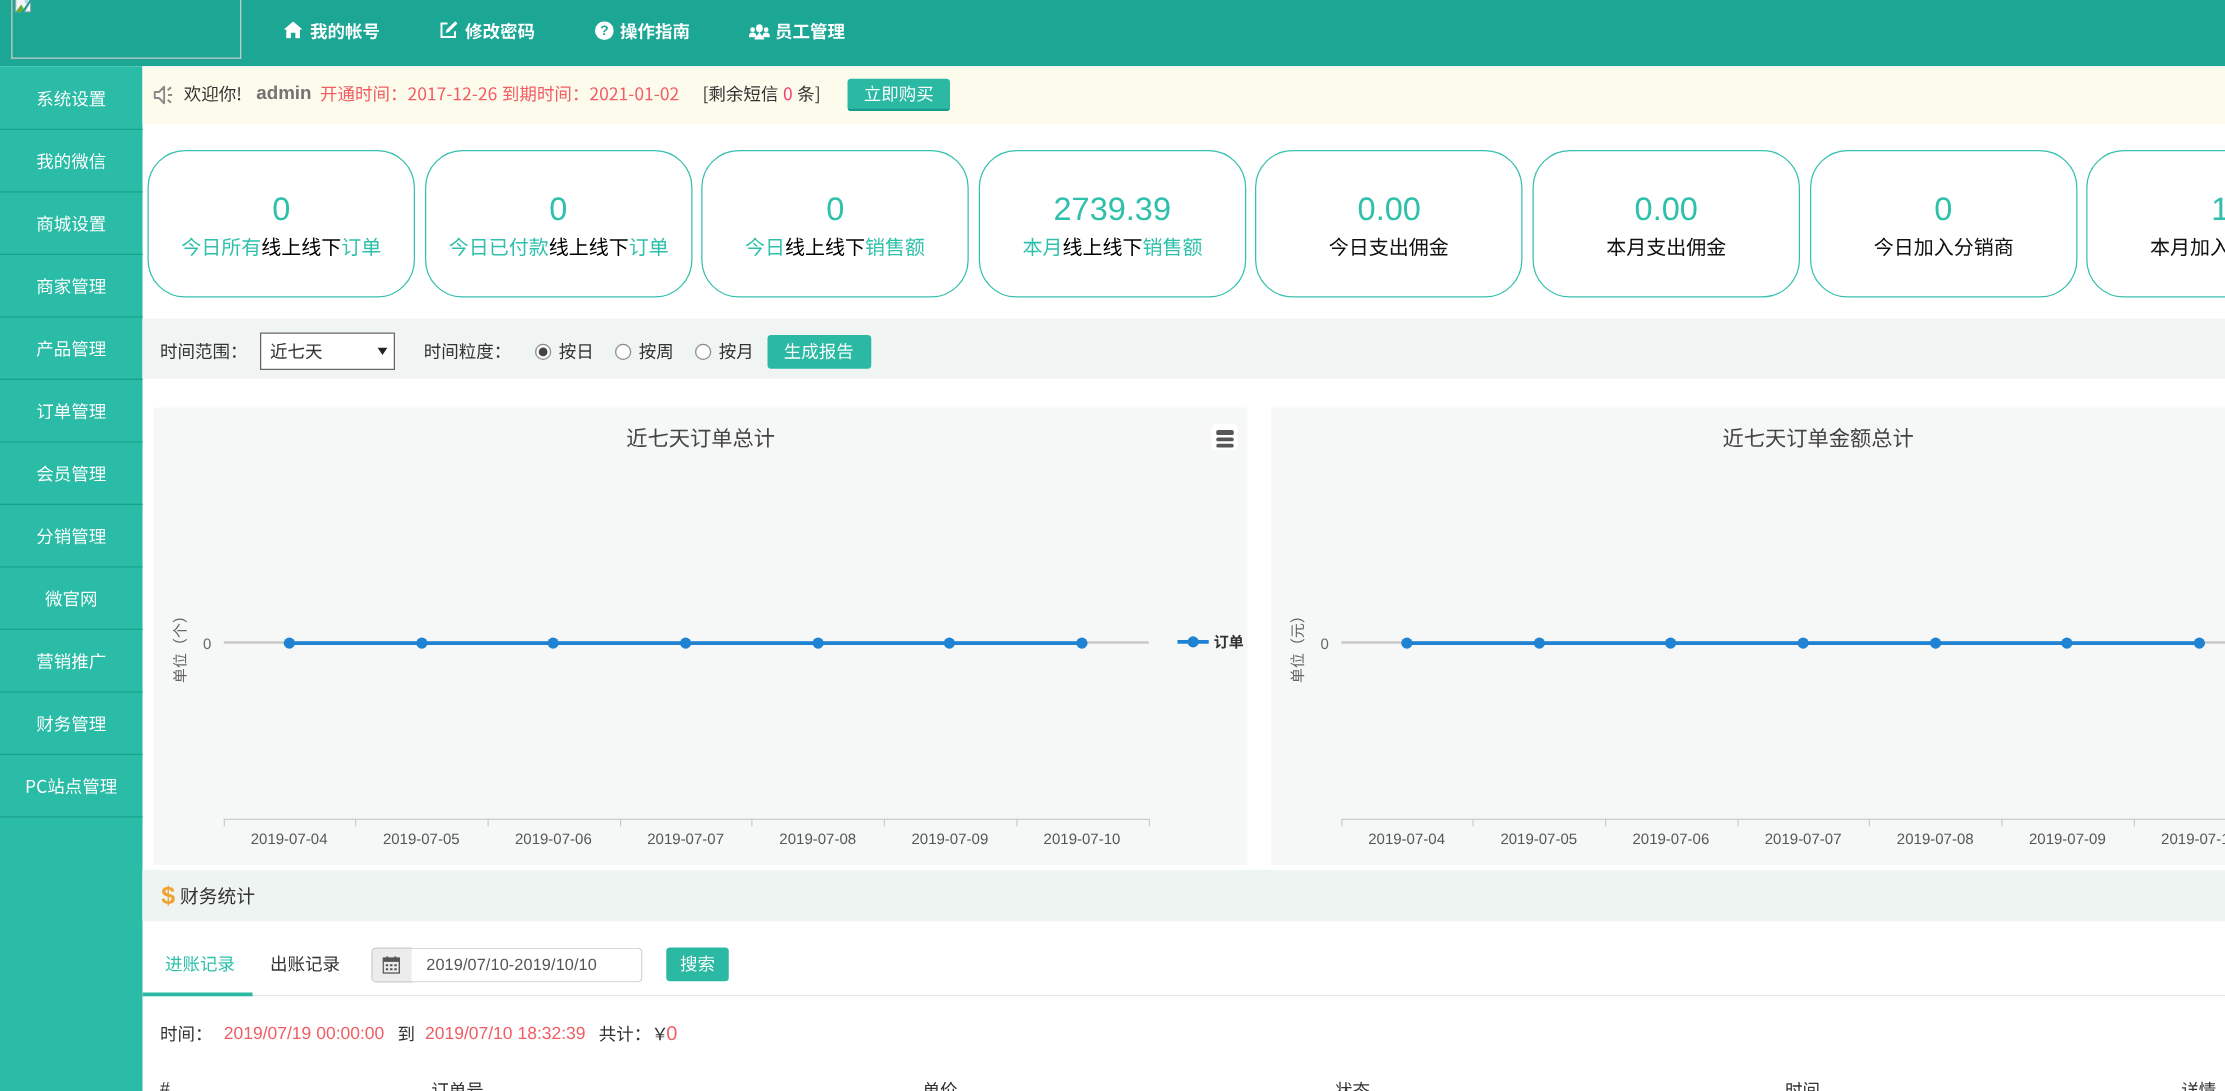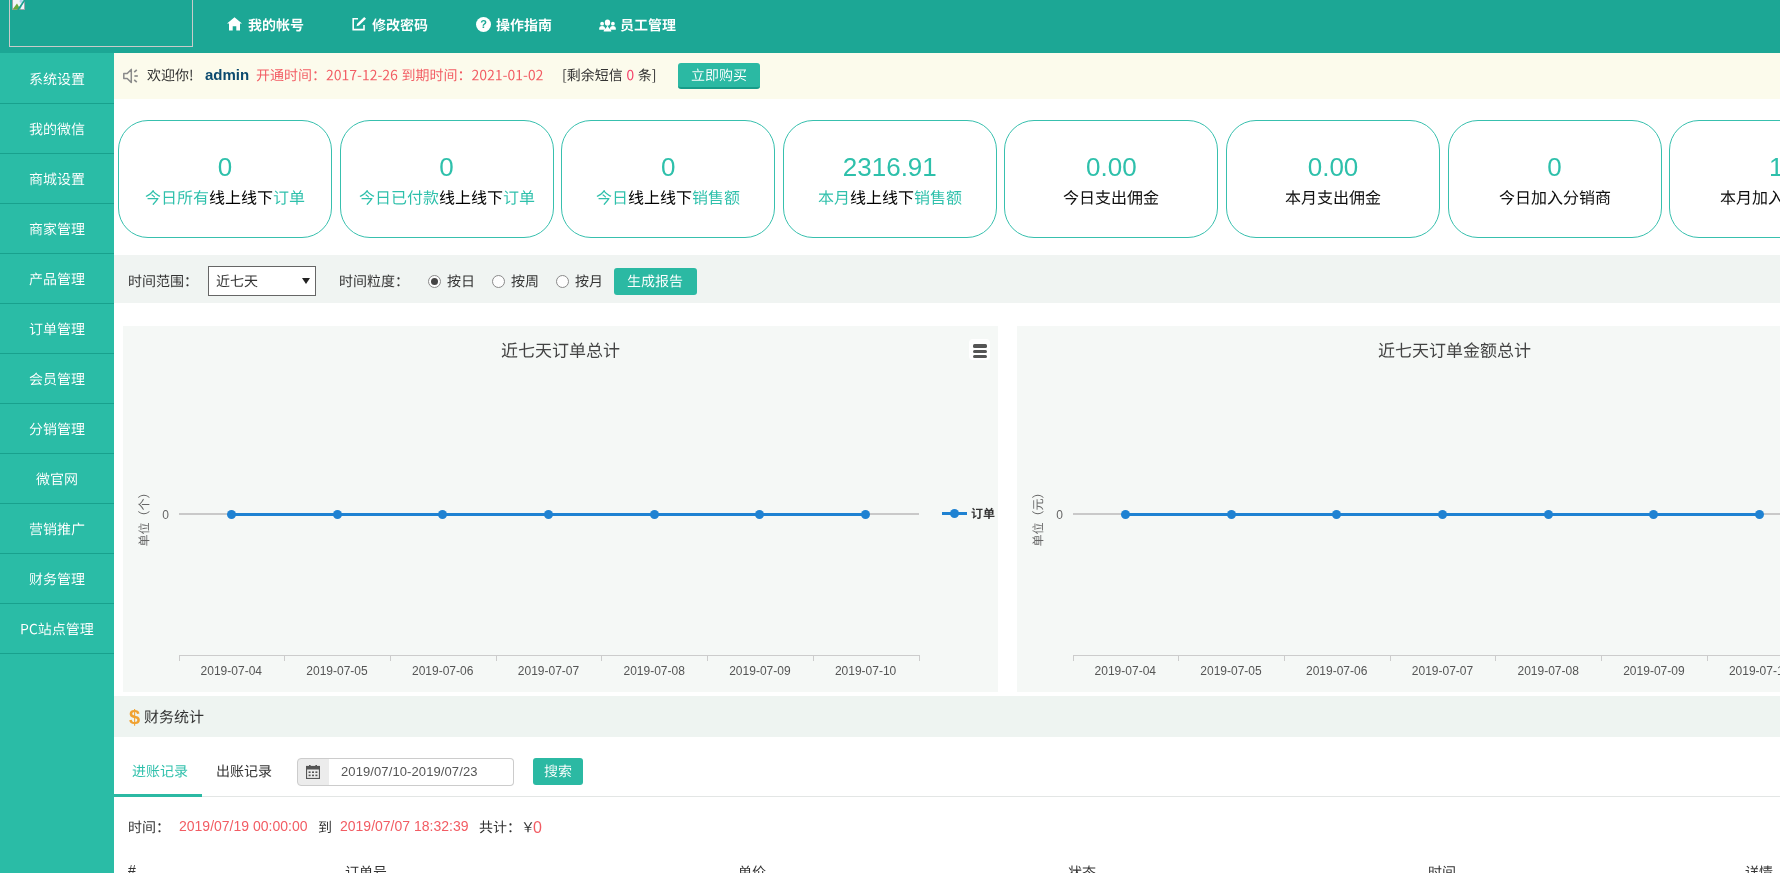--- a/index.html
+++ b/index.html
@@ -185,21 +185,21 @@
 <path d="M12.2 11.8 L14.8 14.2" stroke="#8a8a8a" stroke-width="1.6" fill="none"></path>
 </svg>
 <div style="position:absolute;left:147.0px;top:64.1px;width:48px;height:20px"><svg width="48" height="20">
         <g fill="#333">
           <path transform="translate(0.0,16.24) scale(0.014000,-0.014000)" d="M53 550C112 472 176 379 232 290C174 181 103 96 25 44C42 31 65 4 76 -13C151 42 219 119 275 218C306 164 332 115 350 73L410 123C388 171 355 231 315 295C368 411 408 550 429 713L383 728L370 725H50V657H350C333 551 304 453 268 367C216 444 159 523 106 591ZM547 839C527 693 492 553 427 464C444 455 476 433 488 421C524 474 552 543 575 620H862C849 567 834 512 819 475L879 456C903 511 929 600 947 677L897 691L885 689H593C603 734 612 781 619 829ZM632 560V490C632 342 613 127 357 -30C374 -42 399 -66 410 -82C568 17 641 139 675 256C722 101 797 -16 920 -80C931 -61 954 -31 971 -17C818 53 739 218 701 422L703 489V560Z"></path>
           <path transform="translate(14.0,16.24) scale(0.014000,-0.014000)" d="M68 735C130 696 207 639 244 600L293 652C255 690 177 744 114 780ZM251 490H48V420H178V100C135 81 87 38 39 -14L89 -79C139 -13 189 46 222 46C245 46 280 13 320 -12C389 -55 472 -67 594 -67C701 -67 871 -62 939 -57C941 -35 952 1 961 21C859 10 710 2 596 2C485 2 402 9 335 51C295 75 272 96 251 105ZM621 766V48H690V701H851V250C851 238 847 234 836 234C823 233 784 232 740 234C749 216 760 187 763 169C824 169 864 170 888 181C914 193 921 212 921 249V766ZM343 157C362 171 392 183 602 253C599 269 596 299 597 320L426 268V703C492 727 561 755 615 787L560 842C512 808 429 769 356 743V295C356 251 325 224 307 214C319 200 337 173 343 157Z"></path>
           <path transform="translate(28.0,16.24) scale(0.014000,-0.014000)" d="M449 412C421 292 373 173 311 96C329 86 361 66 375 55C436 138 490 265 522 397ZM758 397C813 291 863 150 879 58L951 83C934 175 883 313 826 419ZM466 836C432 689 375 545 300 452C318 441 348 416 361 404C397 451 430 511 459 577H612V11C612 -2 607 -5 595 -5C581 -6 538 -7 490 -5C501 -26 513 -59 517 -81C579 -81 623 -78 650 -66C677 -53 686 -31 686 11V577H875C867 526 858 473 851 436L915 424C928 478 946 565 959 638L908 650L895 647H487C508 702 526 760 540 819ZM264 836C208 684 115 534 16 437C30 420 51 381 58 363C93 399 127 441 160 487V-78H232V600C271 669 307 742 335 815Z"></path>
           <path transform="translate(42.0,16.24) scale(0.014000,-0.014000)" d="M130 221H193L205 645L207 749H115L117 645ZM161 -13C198 -13 227 15 227 56C227 98 198 126 161 126C125 126 95 98 95 56C95 15 125 -13 161 -13Z"></path>
         </g>
       </svg></div>
-<div style="position:absolute;top:65.7px;font-family:'Liberation Sans', sans-serif;font-size:15px;color:#0c4a6e;font-weight:bold;white-space:nowrap;line-height:18px;letter-spacing:0;left:205.0px;">admin</div>
+<div style="position:absolute;top:65.7px;font-family:'Liberation Sans', sans-serif;font-size:15px;color:#737373;font-weight:bold;white-space:nowrap;line-height:18px;letter-spacing:0;left:205.0px;">admin</div>
 <div style="position:absolute;left:256.0px;top:64.1px;width:288px;height:20px"><svg width="288" height="20">
         <g fill="#f25c63">
           <path transform="translate(0.0,16.24) scale(0.014000,-0.014000)" d="M649 703V418H369V461V703ZM52 418V346H288C274 209 223 75 54 -28C74 -41 101 -66 114 -84C299 33 351 189 365 346H649V-81H726V346H949V418H726V703H918V775H89V703H293V461L292 418Z"></path>
           <path transform="translate(14.0,16.24) scale(0.014000,-0.014000)" d="M65 757C124 705 200 632 235 585L290 635C253 681 176 751 117 800ZM256 465H43V394H184V110C140 92 90 47 39 -8L86 -70C137 -2 186 56 220 56C243 56 277 22 318 -3C388 -45 471 -57 595 -57C703 -57 878 -52 948 -47C949 -27 961 7 969 26C866 16 714 8 596 8C485 8 400 15 333 56C298 79 276 97 256 108ZM364 803V744H787C746 713 695 682 645 658C596 680 544 701 499 717L451 674C513 651 586 619 647 589H363V71H434V237H603V75H671V237H845V146C845 134 841 130 828 129C816 129 774 129 726 130C735 113 744 88 747 69C814 69 857 69 883 80C909 91 917 109 917 146V589H786C766 601 741 614 712 628C787 667 863 719 917 771L870 807L855 803ZM845 531V443H671V531ZM434 387H603V296H434ZM434 443V531H603V443ZM845 387V296H671V387Z"></path>
           <path transform="translate(28.0,16.24) scale(0.014000,-0.014000)" d="M474 452C527 375 595 269 627 208L693 246C659 307 590 409 536 485ZM324 402V174H153V402ZM324 469H153V688H324ZM81 756V25H153V106H394V756ZM764 835V640H440V566H764V33C764 13 756 6 736 6C714 4 640 4 562 7C573 -15 585 -49 590 -70C690 -70 754 -69 790 -56C826 -44 840 -22 840 33V566H962V640H840V835Z"></path>
           <path transform="translate(42.0,16.24) scale(0.014000,-0.014000)" d="M91 615V-80H168V615ZM106 791C152 747 204 684 227 644L289 684C265 726 211 785 164 827ZM379 295H619V160H379ZM379 491H619V358H379ZM311 554V98H690V554ZM352 784V713H836V11C836 -2 832 -6 819 -7C806 -7 765 -8 723 -6C733 -25 743 -57 747 -75C808 -75 851 -75 878 -63C904 -50 913 -31 913 11V784Z"></path>
           <path transform="translate(56.0,16.24) scale(0.014000,-0.014000)" d="M250 486C290 486 326 515 326 560C326 606 290 636 250 636C210 636 174 606 174 560C174 515 210 486 250 486ZM250 -4C290 -4 326 26 326 71C326 117 290 146 250 146C210 146 174 117 174 71C174 26 210 -4 250 -4Z"></path>
           <path transform="translate(70.0,16.24) scale(0.014000,-0.014000)" d="M44 0H505V79H302C265 79 220 75 182 72C354 235 470 384 470 531C470 661 387 746 256 746C163 746 99 704 40 639L93 587C134 636 185 672 245 672C336 672 380 611 380 527C380 401 274 255 44 54Z"></path>
           <path transform="translate(77.8,16.24) scale(0.014000,-0.014000)" d="M278 -13C417 -13 506 113 506 369C506 623 417 746 278 746C138 746 50 623 50 369C50 113 138 -13 278 -13ZM278 61C195 61 138 154 138 369C138 583 195 674 278 674C361 674 418 583 418 369C418 154 361 61 278 61Z"></path>
           <path transform="translate(85.5,16.24) scale(0.014000,-0.014000)" d="M88 0H490V76H343V733H273C233 710 186 693 121 681V623H252V76H88Z"></path>
@@ -306,21 +306,21 @@
           <path transform="translate(64.0,18.56) scale(0.016000,-0.016000)" d="M54 54 70 -18C162 10 282 46 398 80L387 144C264 109 137 74 54 54ZM704 780C754 756 817 717 849 689L893 736C861 763 797 800 748 822ZM72 423C86 430 110 436 232 452C188 387 149 337 130 317C99 280 76 255 54 251C63 232 74 197 78 182C99 194 133 204 384 255C382 270 382 298 384 318L185 282C261 372 337 482 401 592L338 630C319 593 297 555 275 519L148 506C208 591 266 699 309 804L239 837C199 717 126 589 104 556C82 522 65 499 47 494C56 474 68 438 72 423ZM887 349C847 286 793 228 728 178C712 231 698 295 688 367L943 415L931 481L679 434C674 476 669 520 666 566L915 604L903 670L662 634C659 701 658 770 658 842H584C585 767 587 694 591 623L433 600L445 532L595 555C598 509 603 464 608 421L413 385L425 317L617 353C629 270 645 195 666 133C581 76 483 31 381 0C399 -17 418 -44 428 -62C522 -29 611 14 691 66C732 -24 786 -77 857 -77C926 -77 949 -44 963 68C946 75 922 91 907 108C902 19 892 -4 865 -4C821 -4 784 37 753 110C832 170 900 241 950 319Z"></path>
           <path transform="translate(80.0,18.56) scale(0.016000,-0.016000)" d="M55 766V691H441V-79H520V451C635 389 769 306 839 250L892 318C812 379 653 469 534 527L520 511V691H946V766Z"></path>
         </g>
         <g fill="#2ec0ab">
           <path transform="translate(96.0,18.56) scale(0.016000,-0.016000)" d="M438 777C477 719 518 641 533 592L596 624C579 674 537 749 497 805ZM887 812C862 753 817 671 783 622L840 595C875 643 919 717 953 783ZM178 837C148 745 97 657 37 597C50 582 69 545 75 530C107 563 137 604 164 649H410V720H203C218 752 232 785 243 818ZM62 344V275H206V77C206 34 175 6 158 -4C170 -19 188 -50 194 -67C209 -51 236 -34 404 60C399 75 392 104 390 124L275 64V275H415V344H275V479H393V547H106V479H206V344ZM520 312H855V203H520ZM520 377V484H855V377ZM656 841V554H452V-80H520V139H855V15C855 1 850 -3 836 -3C821 -4 770 -4 714 -3C725 -21 734 -52 737 -71C813 -71 860 -71 887 -58C915 -47 924 -25 924 14V555L855 554H726V841Z"></path>
           <path transform="translate(112.0,18.56) scale(0.016000,-0.016000)" d="M250 842C201 729 119 619 32 547C47 534 75 504 85 491C115 518 146 551 175 587V255H249V295H902V354H579V429H834V482H579V551H831V605H579V673H879V730H592C579 764 555 807 534 841L466 821C482 793 499 760 511 730H273C290 760 306 790 320 820ZM174 223V-82H248V-34H766V-82H843V223ZM248 28V160H766V28ZM506 551V482H249V551ZM506 605H249V673H506ZM506 429V354H249V429Z"></path>
           <path transform="translate(128.0,18.56) scale(0.016000,-0.016000)" d="M693 493C689 183 676 46 458 -31C471 -43 489 -67 496 -84C732 2 754 161 759 493ZM738 84C804 36 888 -33 930 -77L972 -24C930 17 843 84 778 130ZM531 610V138H595V549H850V140H916V610H728C741 641 755 678 768 714H953V780H515V714H700C690 680 675 641 663 610ZM214 821C227 798 242 770 254 744H61V593H127V682H429V593H497V744H333C319 773 299 809 282 837ZM126 233V-73H194V-40H369V-71H439V233ZM194 21V172H369V21ZM149 416 224 376C168 337 104 305 39 284C50 270 64 236 70 217C146 246 221 287 288 341C351 305 412 268 450 241L501 293C462 319 402 354 339 387C388 436 430 492 459 555L418 582L403 579H250C262 598 272 618 281 637L213 649C184 582 126 502 40 444C54 434 75 412 84 397C135 433 177 476 210 520H364C342 483 312 450 278 419L197 461Z"></path>
         </g>
       </svg></div>
 <div style="position:absolute;left:782.8px;top:120.0px;width:214.0px;height:118.0px;border:1px solid #38c0ae;border-radius:30px;background:#fff"></div>
-<div style="position:absolute;top:150.9px;font-family:'Liberation Sans', sans-serif;font-size:26px;color:#2ec0ab;font-weight:normal;white-space:nowrap;line-height:32px;letter-spacing:0;left:889.8px;transform:translateX(-50%);">2316.91</div>
+<div style="position:absolute;top:150.9px;font-family:'Liberation Sans', sans-serif;font-size:26px;color:#2ec0ab;font-weight:normal;white-space:nowrap;line-height:32px;letter-spacing:0;left:889.8px;transform:translateX(-50%);">2739.39</div>
 <div style="position:absolute;left:817.8px;top:184.5px;width:145px;height:23px"><svg width="145" height="23">
         <g fill="#2ec0ab">
           <path transform="translate(0.0,18.56) scale(0.016000,-0.016000)" d="M460 839V629H65V553H367C294 383 170 221 37 140C55 125 80 98 92 79C237 178 366 357 444 553H460V183H226V107H460V-80H539V107H772V183H539V553H553C629 357 758 177 906 81C920 102 946 131 965 146C826 226 700 384 628 553H937V629H539V839Z"></path>
           <path transform="translate(16.0,18.56) scale(0.016000,-0.016000)" d="M207 787V479C207 318 191 115 29 -27C46 -37 75 -65 86 -81C184 5 234 118 259 232H742V32C742 10 735 3 711 2C688 1 607 0 524 3C537 -18 551 -53 556 -76C663 -76 730 -75 769 -61C806 -48 821 -23 821 31V787ZM283 714H742V546H283ZM283 475H742V305H272C280 364 283 422 283 475Z"></path>
         </g>
         <g fill="#000">
           <path transform="translate(32.0,18.56) scale(0.016000,-0.016000)" d="M54 54 70 -18C162 10 282 46 398 80L387 144C264 109 137 74 54 54ZM704 780C754 756 817 717 849 689L893 736C861 763 797 800 748 822ZM72 423C86 430 110 436 232 452C188 387 149 337 130 317C99 280 76 255 54 251C63 232 74 197 78 182C99 194 133 204 384 255C382 270 382 298 384 318L185 282C261 372 337 482 401 592L338 630C319 593 297 555 275 519L148 506C208 591 266 699 309 804L239 837C199 717 126 589 104 556C82 522 65 499 47 494C56 474 68 438 72 423ZM887 349C847 286 793 228 728 178C712 231 698 295 688 367L943 415L931 481L679 434C674 476 669 520 666 566L915 604L903 670L662 634C659 701 658 770 658 842H584C585 767 587 694 591 623L433 600L445 532L595 555C598 509 603 464 608 421L413 385L425 317L617 353C629 270 645 195 666 133C581 76 483 31 381 0C399 -17 418 -44 428 -62C522 -29 611 14 691 66C732 -24 786 -77 857 -77C926 -77 949 -44 963 68C946 75 922 91 907 108C902 19 892 -4 865 -4C821 -4 784 37 753 110C832 170 900 241 950 319Z"></path>
           <path transform="translate(48.0,18.56) scale(0.016000,-0.016000)" d="M427 825V43H51V-32H950V43H506V441H881V516H506V825Z"></path>
           <path transform="translate(64.0,18.56) scale(0.016000,-0.016000)" d="M54 54 70 -18C162 10 282 46 398 80L387 144C264 109 137 74 54 54ZM704 780C754 756 817 717 849 689L893 736C861 763 797 800 748 822ZM72 423C86 430 110 436 232 452C188 387 149 337 130 317C99 280 76 255 54 251C63 232 74 197 78 182C99 194 133 204 384 255C382 270 382 298 384 318L185 282C261 372 337 482 401 592L338 630C319 593 297 555 275 519L148 506C208 591 266 699 309 804L239 837C199 717 126 589 104 556C82 522 65 499 47 494C56 474 68 438 72 423ZM887 349C847 286 793 228 728 178C712 231 698 295 688 367L943 415L931 481L679 434C674 476 669 520 666 566L915 604L903 670L662 634C659 701 658 770 658 842H584C585 767 587 694 591 623L433 600L445 532L595 555C598 509 603 464 608 421L413 385L425 317L617 353C629 270 645 195 666 133C581 76 483 31 381 0C399 -17 418 -44 428 -62C522 -29 611 14 691 66C732 -24 786 -77 857 -77C926 -77 949 -44 963 68C946 75 922 91 907 108C902 19 892 -4 865 -4C821 -4 784 37 753 110C832 170 900 241 950 319Z"></path>
           <path transform="translate(80.0,18.56) scale(0.016000,-0.016000)" d="M55 766V691H441V-79H520V451C635 389 769 306 839 250L892 318C812 379 653 469 534 527L520 511V691H946V766Z"></path>
@@ -587,42 +587,42 @@
       <g fill="#555">
         <rect x="2.6" y="6.4" width="2" height="1.6"></rect>
         <rect x="6" y="6.4" width="2" height="1.6"></rect>
         <rect x="9.4" y="6.4" width="2" height="1.6"></rect>
         <rect x="2.6" y="9.6" width="2" height="1.6"></rect>
         <rect x="6" y="9.6" width="2" height="1.6"></rect>
         <rect x="9.4" y="9.6" width="2" height="1.6"></rect>
       </g>
     </svg>
 <div style="position:absolute;left:329px;top:758px;width:185px;height:28px;background:#fff;border:1px solid #ccc;border-left:none;border-radius:0 4px 4px 0"></div>
-<div style="position:absolute;top:763.9px;font-family:'Liberation Sans', sans-serif;font-size:13px;color:#555;font-weight:normal;white-space:nowrap;line-height:16px;letter-spacing:0.1px;left:341.0px;">2019/07/10-2019/07/23</div>
+<div style="position:absolute;top:763.9px;font-family:'Liberation Sans', sans-serif;font-size:13px;color:#555;font-weight:normal;white-space:nowrap;line-height:16px;letter-spacing:0.1px;left:341.0px;">2019/07/10-2019/10/10</div>
 <div style="position:absolute;left:533px;top:758px;width:50px;height:27px;background:#2bb9a3;border-radius:3px"></div>
 <div style="position:absolute;left:544.0px;top:760.1px;width:29px;height:20px"><svg width="29" height="20">
         <g fill="#fff">
           <path transform="translate(0.0,16.24) scale(0.014000,-0.014000)" d="M166 840V638H46V568H166V354L39 309L59 238L166 279V13C166 0 161 -3 150 -3C138 -4 103 -4 64 -3C74 -24 83 -56 85 -75C144 -76 181 -73 205 -61C229 -48 237 -27 237 13V306L349 350L336 418L237 380V568H339V638H237V840ZM379 290V226H424L416 223C458 156 515 99 584 53C499 16 402 -7 304 -20C317 -36 331 -64 338 -82C449 -64 557 -34 651 12C730 -29 820 -59 917 -78C927 -59 946 -31 962 -16C875 -2 793 21 721 52C803 106 870 178 911 271L866 293L853 290H683V387H915V758H723V696H847V602H727V545H847V449H683V841H614V449H457V544H566V602H457V694C509 710 563 730 607 754L553 804C516 779 450 751 392 732V387H614V290ZM809 226C771 169 717 123 652 87C586 125 531 171 491 226Z"></path>
           <path transform="translate(14.0,16.24) scale(0.014000,-0.014000)" d="M633 104C718 58 825 -12 877 -58L938 -14C881 32 773 98 690 141ZM290 136C233 82 143 26 61 -11C78 -23 106 -47 119 -61C198 -20 294 46 358 109ZM194 319C211 326 237 329 421 341C339 302 269 272 237 260C179 236 135 222 102 219C109 200 119 166 122 153C148 162 187 166 479 185V10C479 -2 475 -6 458 -6C443 -8 389 -8 327 -6C339 -26 351 -54 355 -75C428 -75 479 -75 510 -63C543 -52 552 -32 552 8V189L797 204C824 176 848 148 864 126L922 166C879 221 789 304 718 362L665 328C691 306 719 281 746 255L309 232C450 285 592 352 727 434L673 480C629 451 581 424 532 398L309 385C378 419 447 460 510 505L480 528H862V405H936V593H539V686H923V752H539V841H461V752H76V686H461V593H66V405H137V528H434C363 473 274 425 246 411C218 396 193 387 174 385C181 367 191 333 194 319Z"></path>
         </g>
       </svg></div>
 <div style="position:absolute;left:128.0px;top:816.1px;width:43px;height:20px"><svg width="43" height="20">
         <g fill="#333">
           <path transform="translate(0.0,16.24) scale(0.014000,-0.014000)" d="M474 452C527 375 595 269 627 208L693 246C659 307 590 409 536 485ZM324 402V174H153V402ZM324 469H153V688H324ZM81 756V25H153V106H394V756ZM764 835V640H440V566H764V33C764 13 756 6 736 6C714 4 640 4 562 7C573 -15 585 -49 590 -70C690 -70 754 -69 790 -56C826 -44 840 -22 840 33V566H962V640H840V835Z"></path>
           <path transform="translate(14.0,16.24) scale(0.014000,-0.014000)" d="M91 615V-80H168V615ZM106 791C152 747 204 684 227 644L289 684C265 726 211 785 164 827ZM379 295H619V160H379ZM379 491H619V358H379ZM311 554V98H690V554ZM352 784V713H836V11C836 -2 832 -6 819 -7C806 -7 765 -8 723 -6C733 -25 743 -57 747 -75C808 -75 851 -75 878 -63C904 -50 913 -31 913 11V784Z"></path>
           <path transform="translate(28.0,16.24) scale(0.014000,-0.014000)" d="M250 486C290 486 326 515 326 560C326 606 290 636 250 636C210 636 174 606 174 560C174 515 210 486 250 486ZM250 -4C290 -4 326 26 326 71C326 117 290 146 250 146C210 146 174 117 174 71C174 26 210 -4 250 -4Z"></path>
         </g>
       </svg></div>
 <div style="position:absolute;top:818.3px;font-family:'Liberation Sans', sans-serif;font-size:14px;color:#f25c63;font-weight:normal;white-space:nowrap;line-height:17px;letter-spacing:0;left:179.0px;">2019/07/19 00:00:00</div>
 <div style="position:absolute;left:318.0px;top:816.1px;width:15px;height:20px"><svg width="15" height="20">
         <g fill="#333">
           <path transform="translate(0.0,16.24) scale(0.014000,-0.014000)" d="M641 754V148H711V754ZM839 824V37C839 20 834 15 817 15C800 14 745 14 686 16C698 -4 710 -38 714 -59C787 -59 840 -57 871 -44C901 -32 912 -10 912 37V824ZM62 42 79 -30C211 -4 401 32 579 67L575 133L365 94V251H565V318H365V425H294V318H97V251H294V82ZM119 439C143 450 180 454 493 484C507 461 519 440 528 422L585 460C556 517 490 608 434 675L379 643C404 613 430 577 454 543L198 521C239 575 280 642 314 708H585V774H71V708H230C198 637 157 573 142 554C125 530 110 513 94 510C103 490 114 455 119 439Z"></path>
         </g>
       </svg></div>
-<div style="position:absolute;top:818.3px;font-family:'Liberation Sans', sans-serif;font-size:14px;color:#f25c63;font-weight:normal;white-space:nowrap;line-height:17px;letter-spacing:0;left:340.0px;">2019/07/07 18:32:39</div>
+<div style="position:absolute;top:818.3px;font-family:'Liberation Sans', sans-serif;font-size:14px;color:#f25c63;font-weight:normal;white-space:nowrap;line-height:17px;letter-spacing:0;left:340.0px;">2019/07/10 18:32:39</div>
 <div style="position:absolute;left:479.0px;top:816.1px;width:57px;height:20px"><svg width="57" height="20">
         <g fill="#333">
           <path transform="translate(0.0,16.24) scale(0.014000,-0.014000)" d="M587 150C682 80 804 -20 864 -80L935 -34C870 27 745 122 653 189ZM329 187C273 112 160 25 62 -28C79 -41 106 -65 121 -81C222 -23 335 70 407 157ZM89 628V556H280V318H48V245H956V318H720V556H920V628H720V831H643V628H357V831H280V628ZM357 318V556H643V318Z"></path>
           <path transform="translate(14.0,16.24) scale(0.014000,-0.014000)" d="M137 775C193 728 263 660 295 617L346 673C312 714 241 778 186 823ZM46 526V452H205V93C205 50 174 20 155 8C169 -7 189 -41 196 -61C212 -40 240 -18 429 116C421 130 409 162 404 182L281 98V526ZM626 837V508H372V431H626V-80H705V431H959V508H705V837Z"></path>
           <path transform="translate(28.0,16.24) scale(0.014000,-0.014000)" d="M250 486C290 486 326 515 326 560C326 606 290 636 250 636C210 636 174 606 174 560C174 515 210 486 250 486ZM250 -4C290 -4 326 26 326 71C326 117 290 146 250 146C210 146 174 117 174 71C174 26 210 -4 250 -4Z"></path>
           <path transform="translate(42.0,16.24) scale(0.014000,-0.014000)" d="M454 0H546V169H743V222H546V294H743V348H572L813 721H707L589 519C556 457 537 423 503 366H498C466 423 447 456 412 519L293 721H186L428 348H256V294H454V222H256V169H454Z"></path>
         </g>
       </svg></div>
 <div style="position:absolute;top:818.1px;font-family:'Liberation Sans', sans-serif;font-size:16px;color:#f25c63;font-weight:normal;white-space:nowrap;line-height:19px;letter-spacing:0;left:533.0px;">0</div>
 <div style="position:absolute;top:862.3px;font-family:'Liberation Sans', sans-serif;font-size:14px;color:#333;font-weight:normal;white-space:nowrap;line-height:17px;letter-spacing:0;left:128.0px;">#</div>

